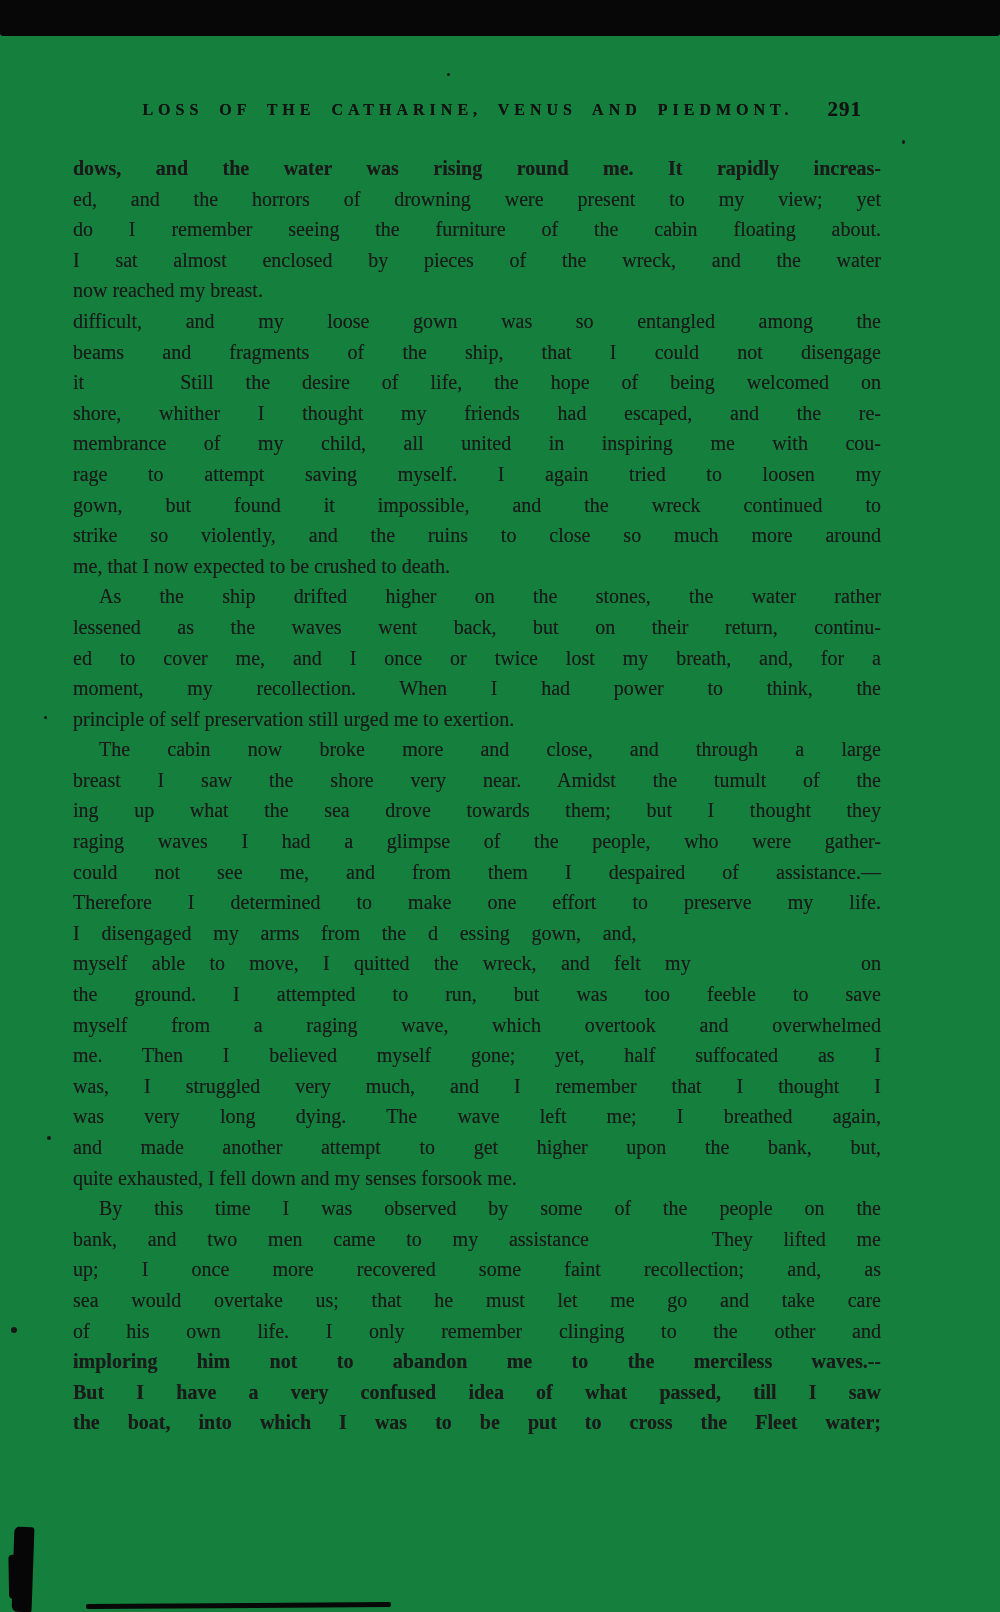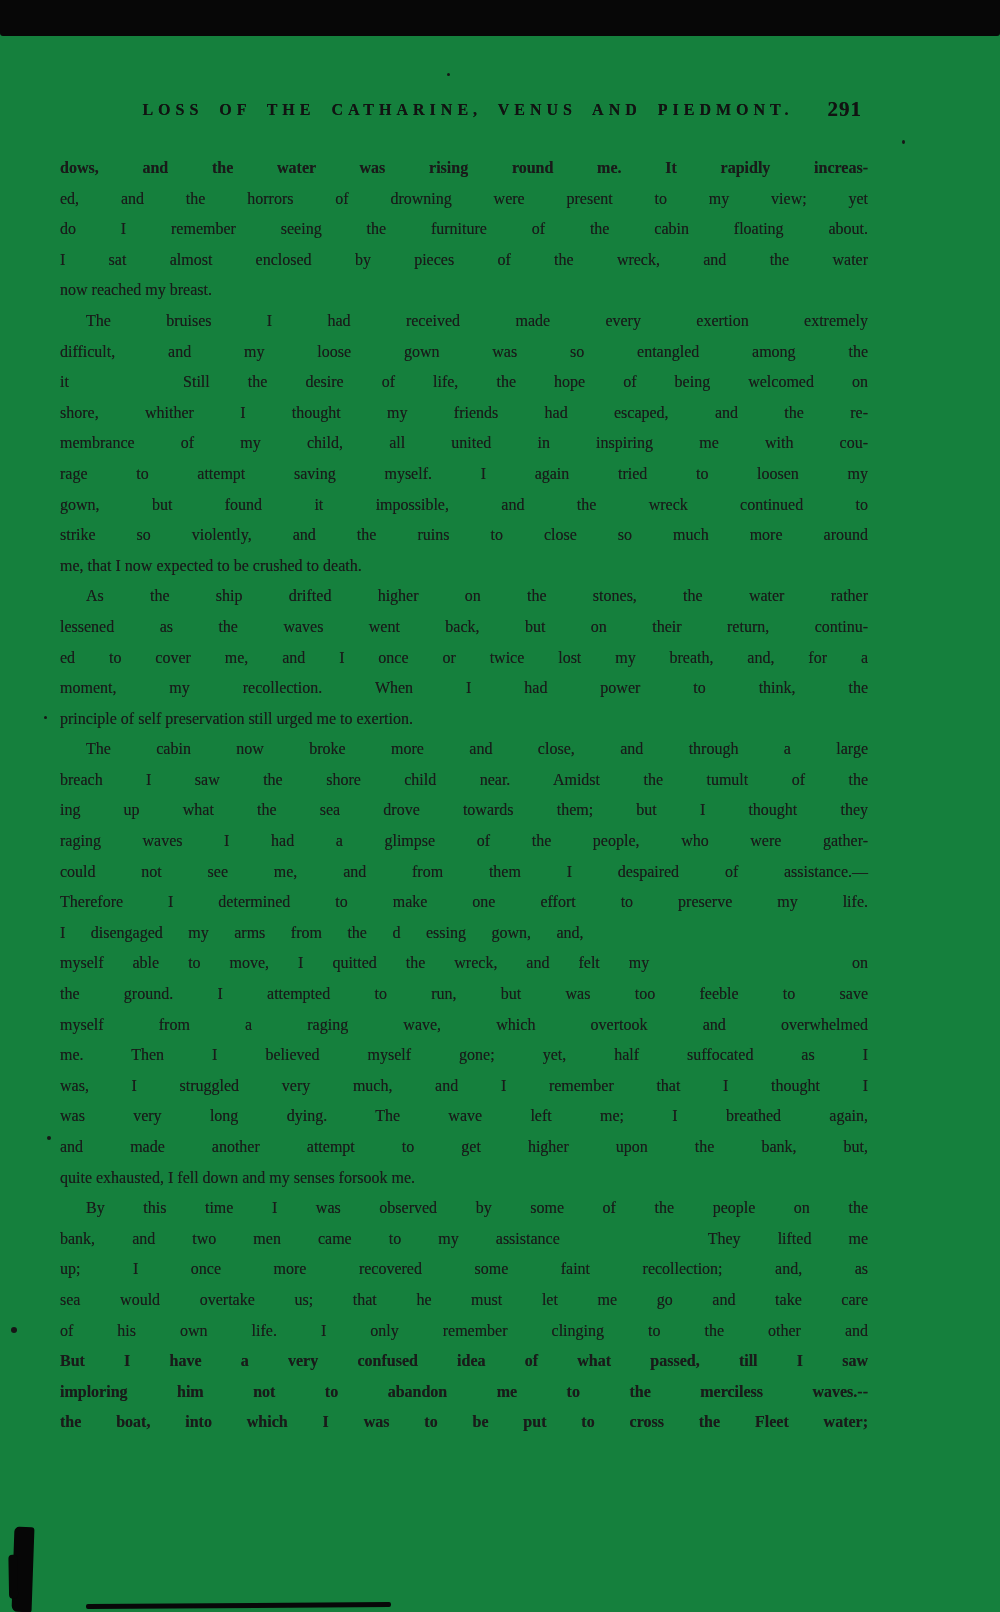--- a/index.html
+++ b/index.html
@@ -42,23 +42,23 @@
     position: absolute;
     right: 10px; top: -4px;
     font-weight: bold;
     font-size: 21px;
     letter-spacing: 1px;
     color: #121212;
     text-shadow: 0 0 0.6px rgba(0,0,0,0.55);
   }
   .content {
     position: absolute;
-    left: 60px; top: 153px;
+    left: 73px; top: 153px;
     width: 808px;
-    font-size: 16px;
+    font-size: 20px;
     line-height: 30.6px;
   }
   .line {
     text-align: justify;
     text-align-last: justify;
     text-shadow: 0 0 0.6px rgba(15,15,15,0.5);
   }
   .line.last { text-align-last: left; }
   .line.indent { text-indent: 26px; }
   .line.heavy { font-weight: bold; }
@@ -110,42 +110,42 @@
 
     <div class="para">
       <div class="line heavy">dows, and the water was rising round me. It rapidly increas-</div>
       <div class="line">ed, and the horrors of drowning were present to my view; yet</div>
       <div class="line">do I remember seeing the furniture of the cabin floating about.</div>
       <div class="line">I sat almost enclosed by pieces of the wreck, and the water</div>
       <div class="line last">now reached my breast.</div>
     </div>
 
     <div class="para">
-      <div class="line indent">The bruises I had received made every exertion extremely</div>
       <div class="line">difficult, and my loose gown was so entangled among the</div>
+      <div class="line">beams and fragments of the ship, that I could not disengage</div>
       <div class="line">it&nbsp;&nbsp; Still the desire of life, the hope of being welcomed on</div>
       <div class="line">shore, whither I thought my friends had escaped, and the re-</div>
       <div class="line">membrance of my child, all united in inspiring me with cou-</div>
       <div class="line">rage to attempt saving myself. I again tried to loosen my</div>
       <div class="line">gown, but found it impossible, and the wreck continued to</div>
       <div class="line">strike so violently, and the ruins to close so much more around</div>
       <div class="line last">me, that I now expected to be crushed to death.</div>
     </div>
 
     <div class="para">
       <div class="line indent">As the ship drifted higher on the stones, the water rather</div>
       <div class="line">lessened as the waves went back, but on their return, continu-</div>
       <div class="line">ed to cover me, and I once or twice lost my breath, and, for a</div>
       <div class="line">moment, my recollection. When I had power to think, the</div>
       <div class="line last">principle of self preservation still urged me to exertion.</div>
     </div>
 
     <div class="para">
       <div class="line indent">The cabin now broke more and close, and through a large</div>
-      <div class="line">breach I saw the shore child near. Amidst the tumult of the</div>
+      <div class="line">breast I saw the shore very near. Amidst the tumult of the</div>
       <div class="line">ing up what the sea drove towards them; but I thought they</div>
       <div class="line">raging waves I had a glimpse of the people, who were gather-</div>
       <div class="line">could not see me, and from them I despaired of assistance.—</div>
       <div class="line">Therefore I determined to make one effort to preserve my life.</div>
       <div class="line">I disengaged my arms from the d essing gown, and,&nbsp;&nbsp;&nbsp;&nbsp;&nbsp;&nbsp;&nbsp;&nbsp;&nbsp;&nbsp;&nbsp;&nbsp;</div>
       <div class="line">myself able to move, I quitted the wreck, and felt my&nbsp;&nbsp;&nbsp;&nbsp;&nbsp;&nbsp; on</div>
       <div class="line">the ground. I attempted to run, but was too feeble to save</div>
       <div class="line">myself from a raging wave, which overtook and overwhelmed</div>
       <div class="line">me. Then I believed myself gone; yet, half suffocated as I</div>
       <div class="line">was, I struggled very much, and I remember that I thought I</div>
@@ -153,22 +153,22 @@
       <div class="line">and made another attempt to get higher upon the bank, but,</div>
       <div class="line last">quite exhausted, I fell down and my senses forsook me.</div>
     </div>
 
     <div class="para">
       <div class="line indent">By this time I was observed by some of the people on the</div>
       <div class="line">bank, and two men came to my assistance&nbsp;&nbsp;&nbsp; They lifted me</div>
       <div class="line">up; I once more recovered some faint recollection; and, as</div>
       <div class="line">sea would overtake us; that he must let me go and take care</div>
       <div class="line">of his own life. I only remember clinging to the other and</div>
+      <div class="line heavy">imploring him not to abandon me to the merciless waves.--</div>
       <div class="line heavy">But I have a very confused idea of what passed, till I saw</div>
-      <div class="line heavy">imploring him not to abandon me to the merciless waves.--</div>
       <div class="line heavy">the boat, into which I was to be put to cross the Fleet water;</div>
     </div>
 
   </div>
 
   <div class="smudge"></div>
   <div class="bottom-strip"></div>
   <div class="dot d1"></div>
   <div class="dot d2"></div>
   <div class="dot d3"></div>

